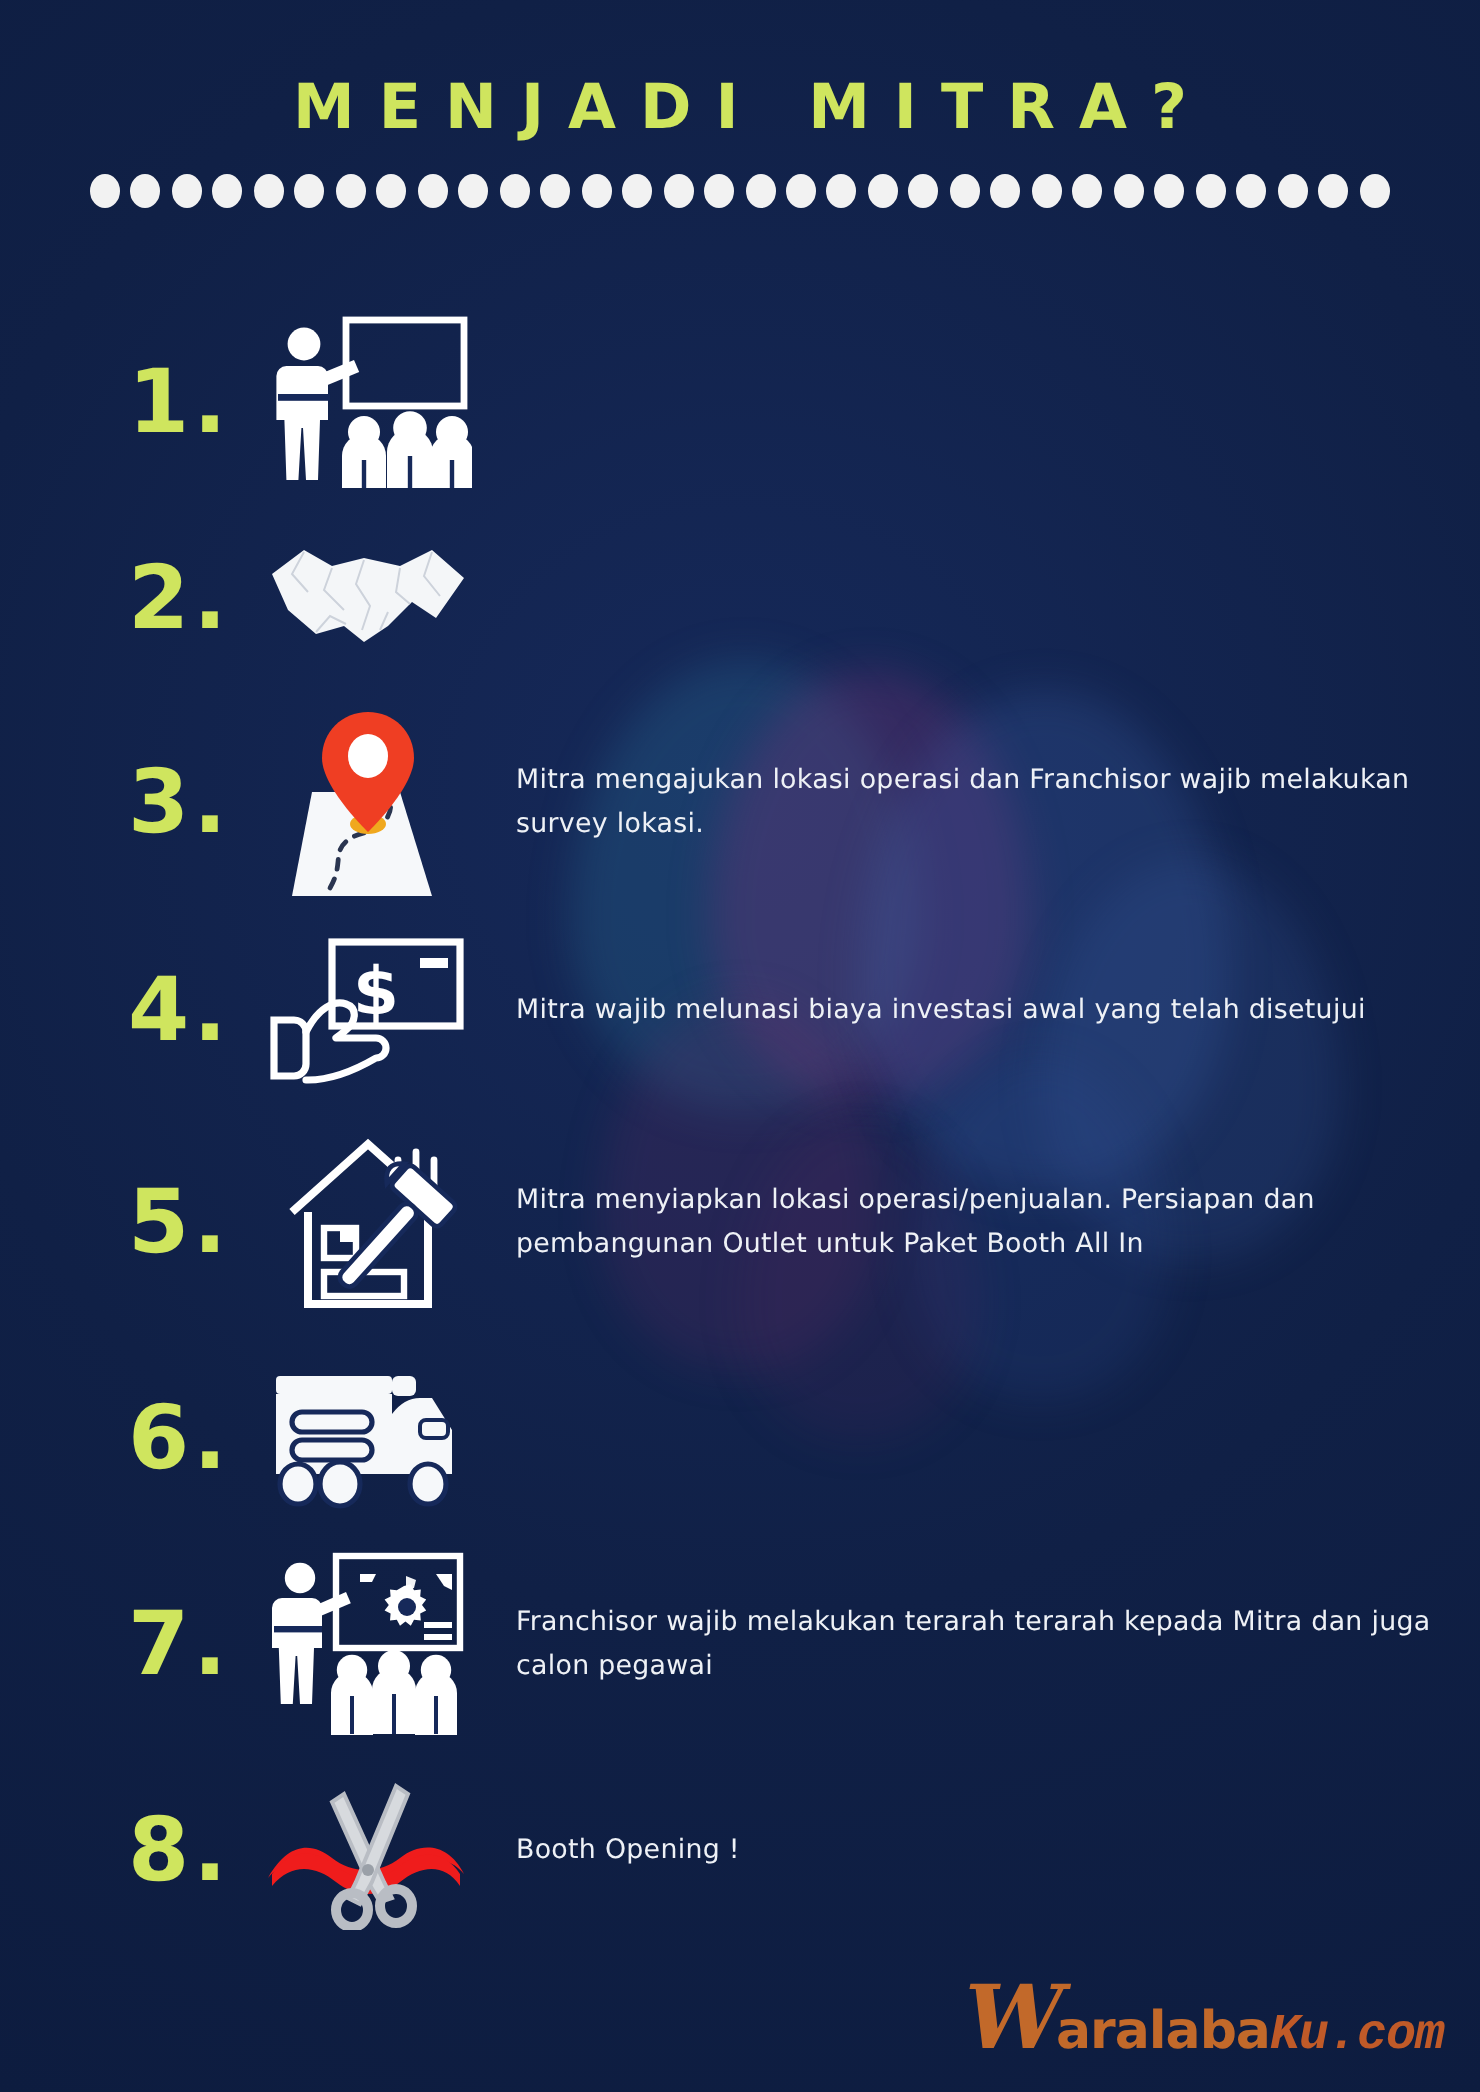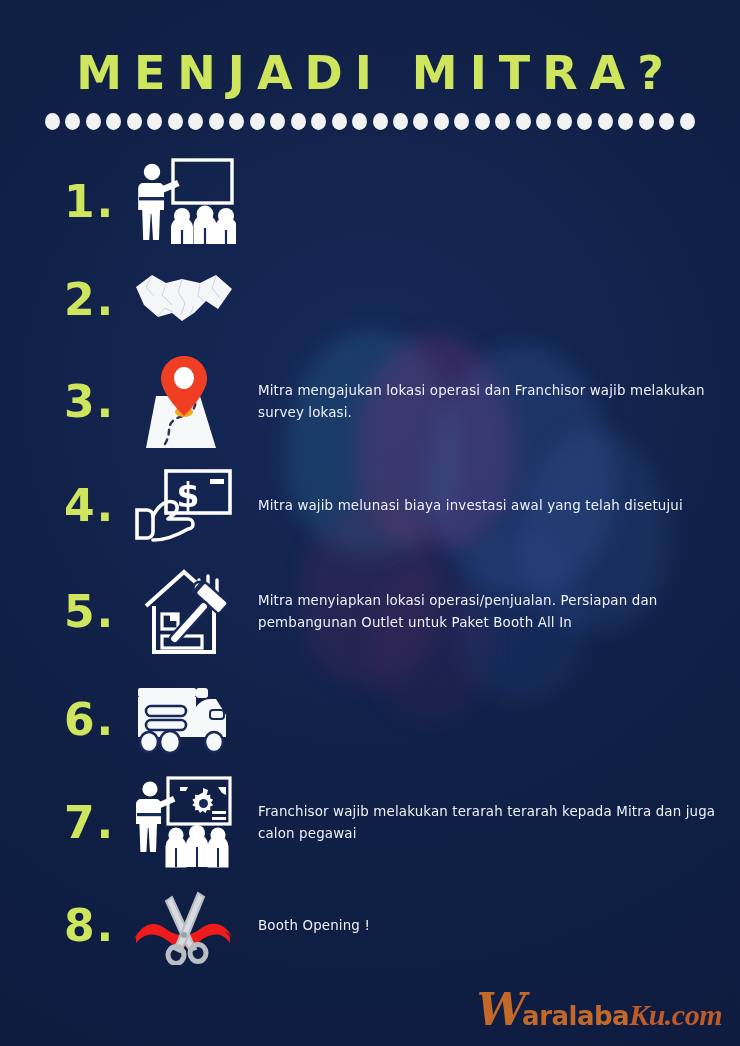--- a/index.html
+++ b/index.html
@@ -40,25 +40,25 @@
   .b6 { left: 455px; top: 530px; width: 130px; height: 170px; background: rgba(45,80,150,0.18); }
   .b7 { left: 370px; top: 560px; width: 120px; height: 160px; background: rgba(90,40,95,0.16); }
 
   
   .header {
     position: absolute;
     left: 0; top: 0; right: 0;
     text-align: center;
   }
   .title {
-    margin: 11px;
+    margin: 0;
     padding-top: 38px;
     color: #cfe55e;
     font-family: "DejaVu Sans", sans-serif;
-    font-size: 46px;
+    font-size: 31px;
     font-weight: bold;
     letter-spacing: 12px;
     line-height: 1.05;
     text-indent: 12px;
   }
   .dot-row {
     margin: 16px auto 0 auto;
     width: 650px;
     display: flex;
     justify-content: space-between;
@@ -144,22 +144,22 @@
   }
   .wm-mid {
     color: #c2692a;
     font-family: "DejaVu Sans", sans-serif;
     font-size: 26px;
     font-weight: bold;
     letter-spacing: -0.5px;
   }
   .wm-end {
     color: #c05a28;
-    font-family: Liberation Serif, serif;
-    font-size: 30px;
+    font-family: Liberation Mono, monospace;
+    font-size: 25px;
     font-weight: bold;
     font-style: italic;
     letter-spacing: -0.5px;
   }
 </style>
 </head>
 <body>
 
 <div id="poster">
 

